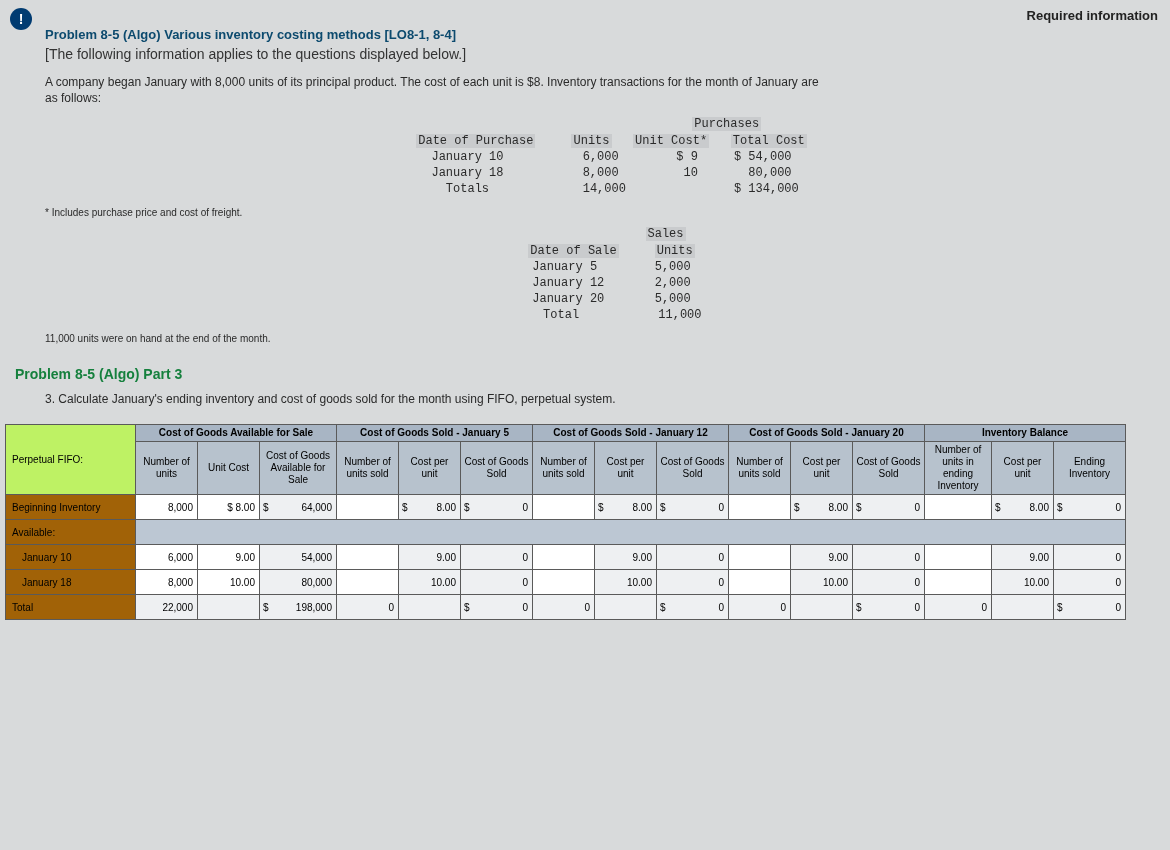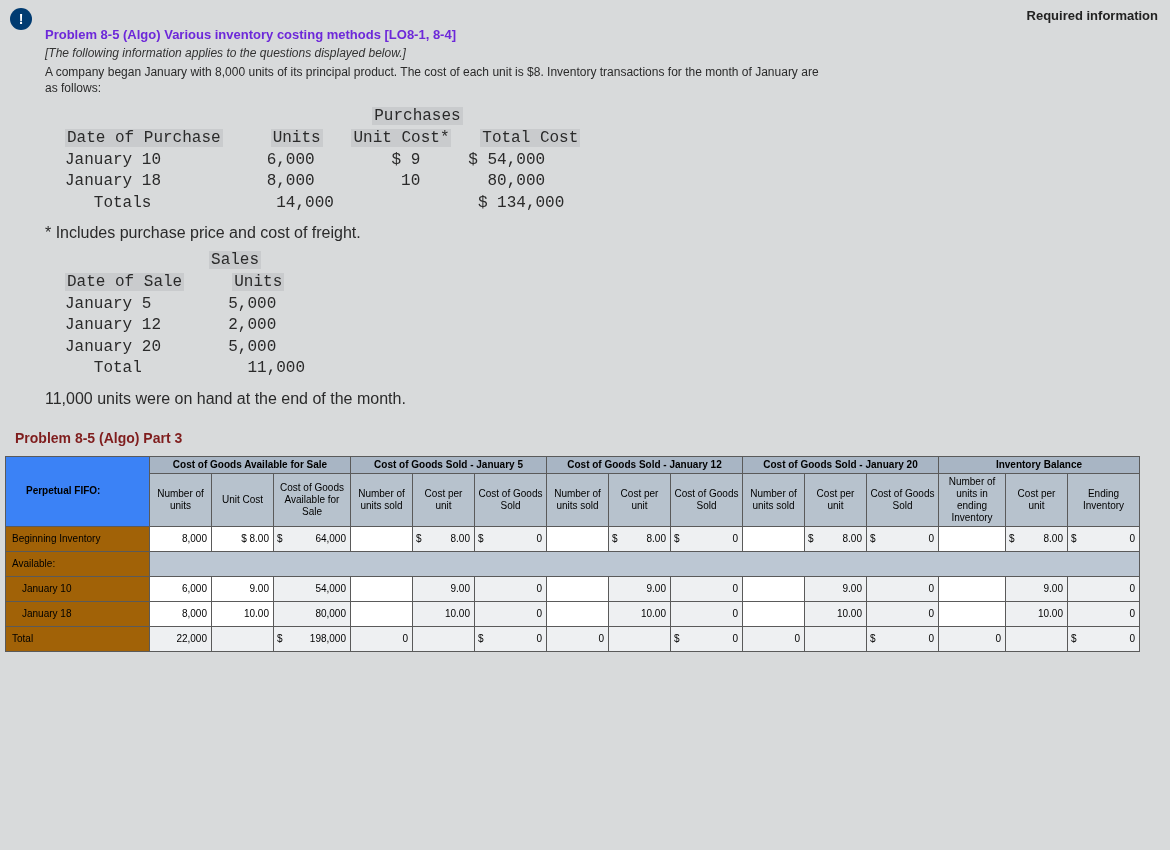--- a/index.html
+++ b/index.html
@@ -36,54 +36,54 @@
     margin: 0 0 4px 0;
     font-size: 13px;
     font-weight: bold;
     color: #222;
     text-align: right;
   }
   .title-line {
     font-weight: bold;
     font-size: 13px;
     margin-bottom: 4px;
-    color: #6d28d9;
+    color: #0c4a6e;
   }
   .italic {
-    font-style: italic;
     color: #333;
-    margin-bottom: 4px;
-    font-size: 12px;
+    margin-bottom: 12px;
+    font-size: 14px;
   }
   .bodytext {
     margin: 4px 0 10px 0;
     line-height: 1.35;
     max-width: 780px;
   }
   .mono-table {
     font-family: "Courier New", monospace;
-    font-size: 16px;
+    font-size: 12px;
     white-space: pre;
     margin: 4px 0 10px 20px;
     line-height: 1.35;
+    text-align: center;
   }
   .mono-table span[data-bind] { display:inline; }
   .shade {
     background: #c9cbcd;
     padding: 0 2px;
   }
   .note {
-    font-size: 16px;
+    font-size: 10px;
     margin: 4px 0 8px 0;
   }
   .part-heading {
     margin: 22px 0 10px -30px;
     font-size: 14px;
     font-weight: bold;
-    color: #7f1d1d;
+    color: #15803d;
   }
   .instruction {
     margin: 10px 0 18px 0;
   }
   
   .answer-wrap {
     margin-left: -40px;
     width: 1195px;
     overflow: hidden;
   }
@@ -158,27 +158,28 @@
 <span class="shade" data-bind="sales_table.h_date">Date of Sale</span>     <span class="shade" data-bind="sales_table.h_units">Units</span>
 <span data-bind="sales_table.rows.0.date">January 5</span>        <span data-bind="sales_table.rows.0.units">5,000</span>
 <span data-bind="sales_table.rows.1.date">January 12</span>       <span data-bind="sales_table.rows.1.units">2,000</span>
 <span data-bind="sales_table.rows.2.date">January 20</span>       <span data-bind="sales_table.rows.2.units">5,000</span>
    <span data-bind="sales_table.total_label">Total</span>           <span data-bind="sales_table.total_units">11,000</span></div>
 
   <div class="note" data-bind="onhand_note">11,000 units were on hand at the end of the month.</div>
 
   <div class="part-heading" data-bind="part_heading">Problem 8-5 (Algo) Part 3</div>
 
+  <div class="instruction" data-bind="instruction">3. Calculate January's ending inventory and cost of goods sold for the month using FIFO, perpetual system.</div>
 
   <div class="answer-wrap">
   <table class="answer inv-balance">
 
     <tbody>
           <tr>
-      <th rowspan="2" style="width:120px;background:#3b82f6;font-weight:bold;text-align:left;padding-left:20px;" data-bind="answer_table.headers.perpetual">Perpetual FIFO:</th>
+      <th rowspan="2" style="width:120px;background:#bef264;font-weight:normal;text-align:left;padding-left:6px;" data-bind="answer_table.headers.perpetual">Perpetual FIFO:</th>
       <th class="section" colspan="3" data-bind="answer_table.sections.avail">Cost of Goods Available for Sale</th>
       <th class="section" colspan="3" data-bind="answer_table.sections.cogs5">Cost of Goods Sold - January 5</th>
       <th class="section" colspan="3" data-bind="answer_table.sections.cogs12">Cost of Goods Sold - January 12</th>
       <th class="section" colspan="3" data-bind="answer_table.sections.cogs20">Cost of Goods Sold - January 20</th>
       <th class="section" colspan="3" data-bind="answer_table.sections.balance">Inventory Balance</th>
     </tr>
     <tr>
       <th style="width:50px" data-bind="answer_table.headers.num_units">Number of units</th>
       <th style="width:45px" data-bind="answer_table.headers.unit_cost">Unit Cost</th>
       <th style="width:70px" data-bind="answer_table.headers.cog_avail">Cost of Goods Available for Sale</th>

